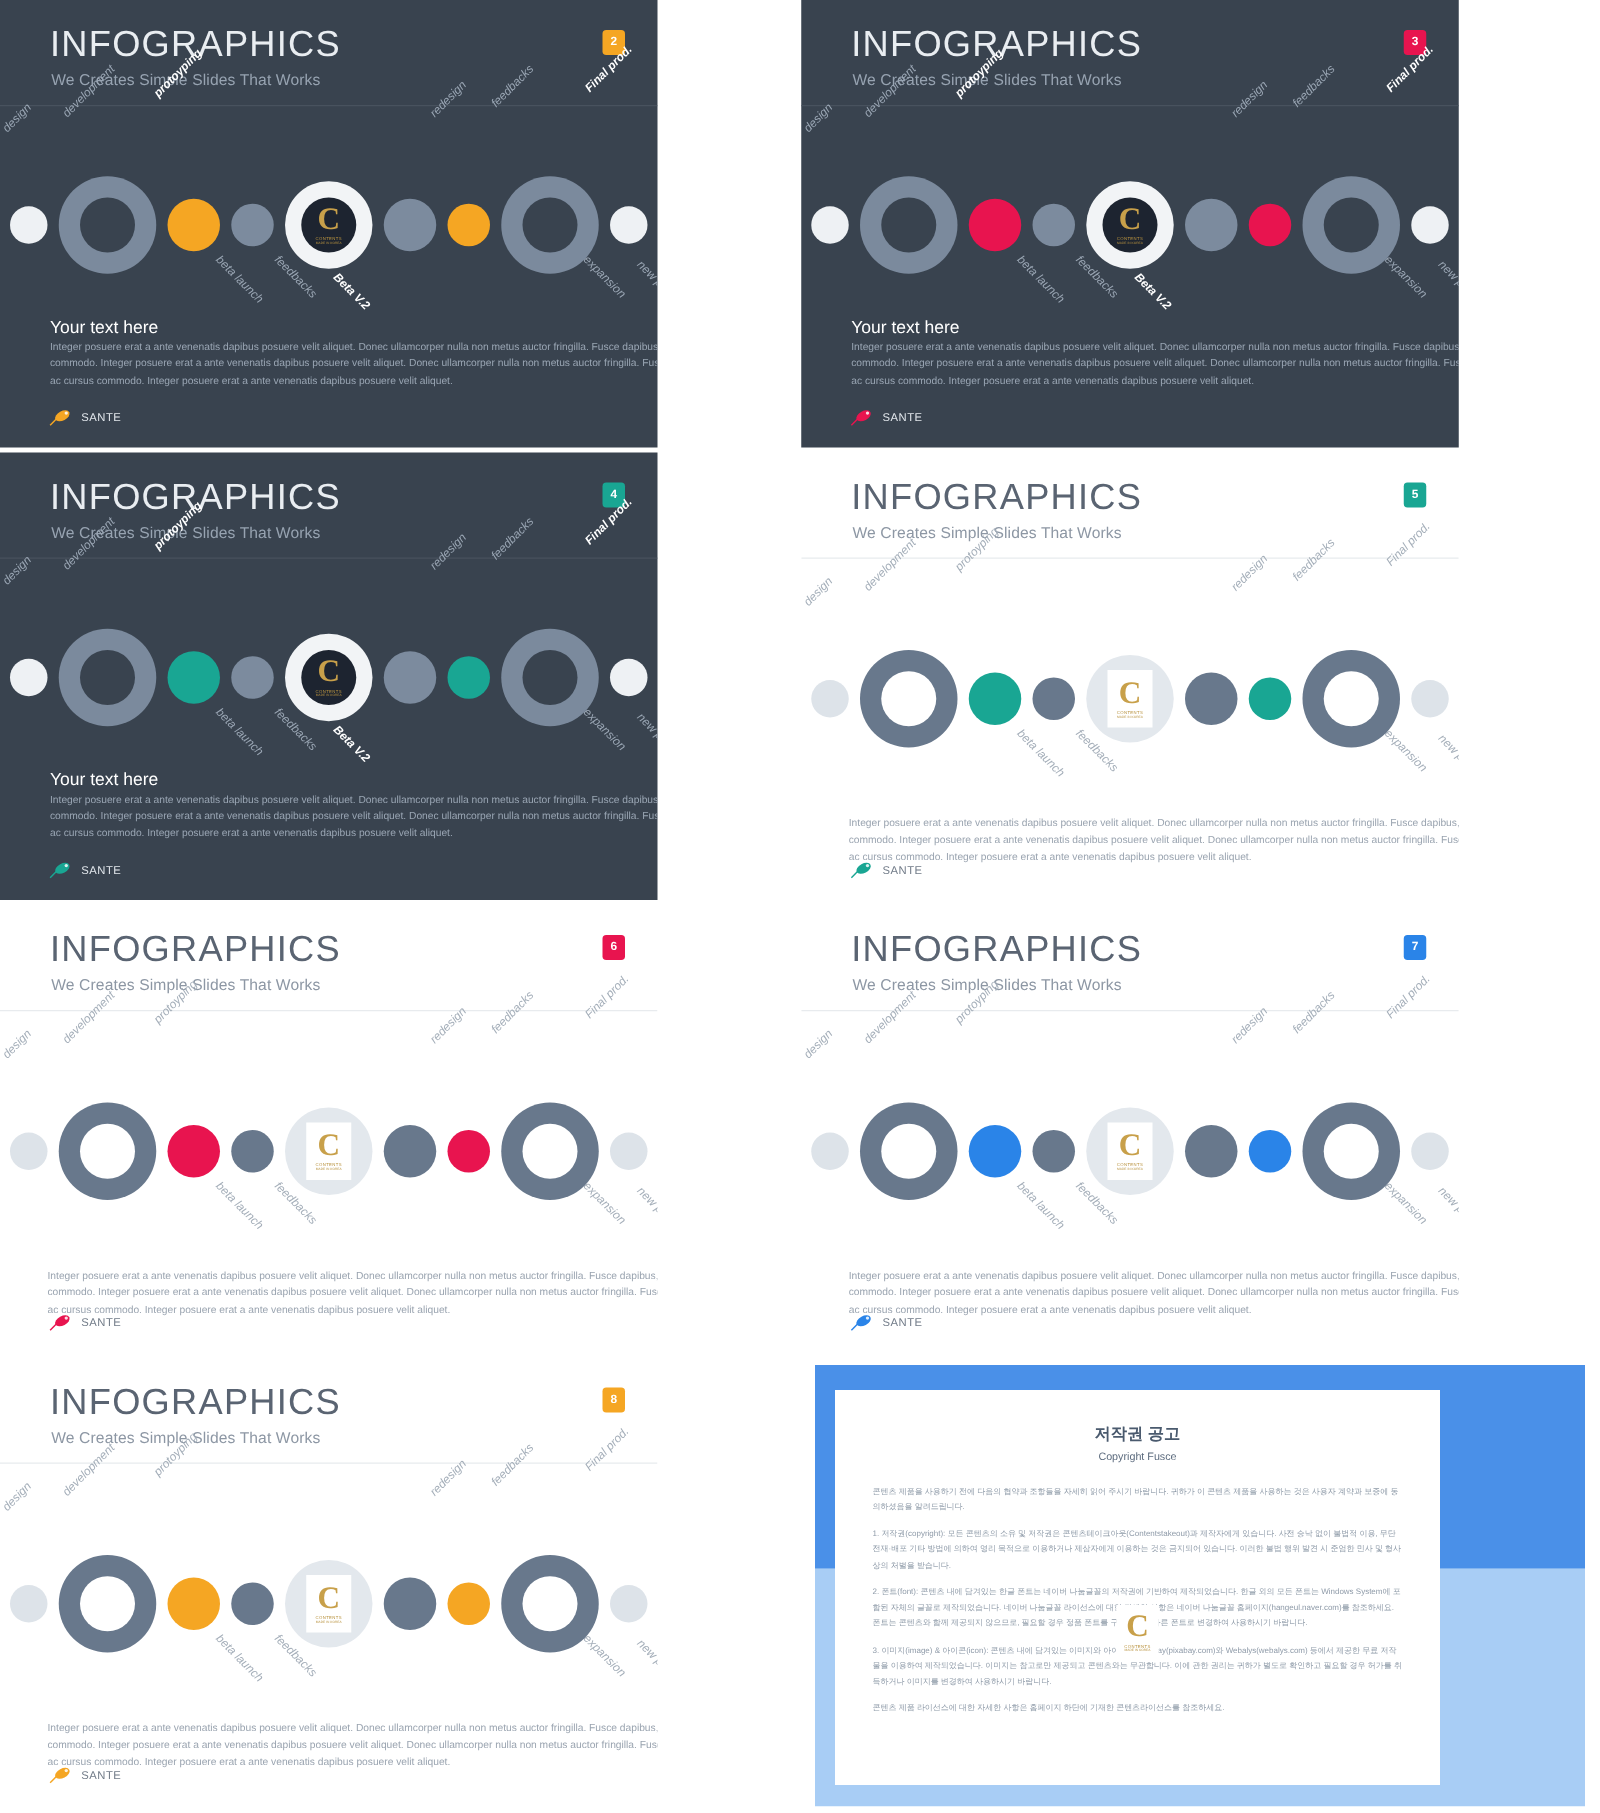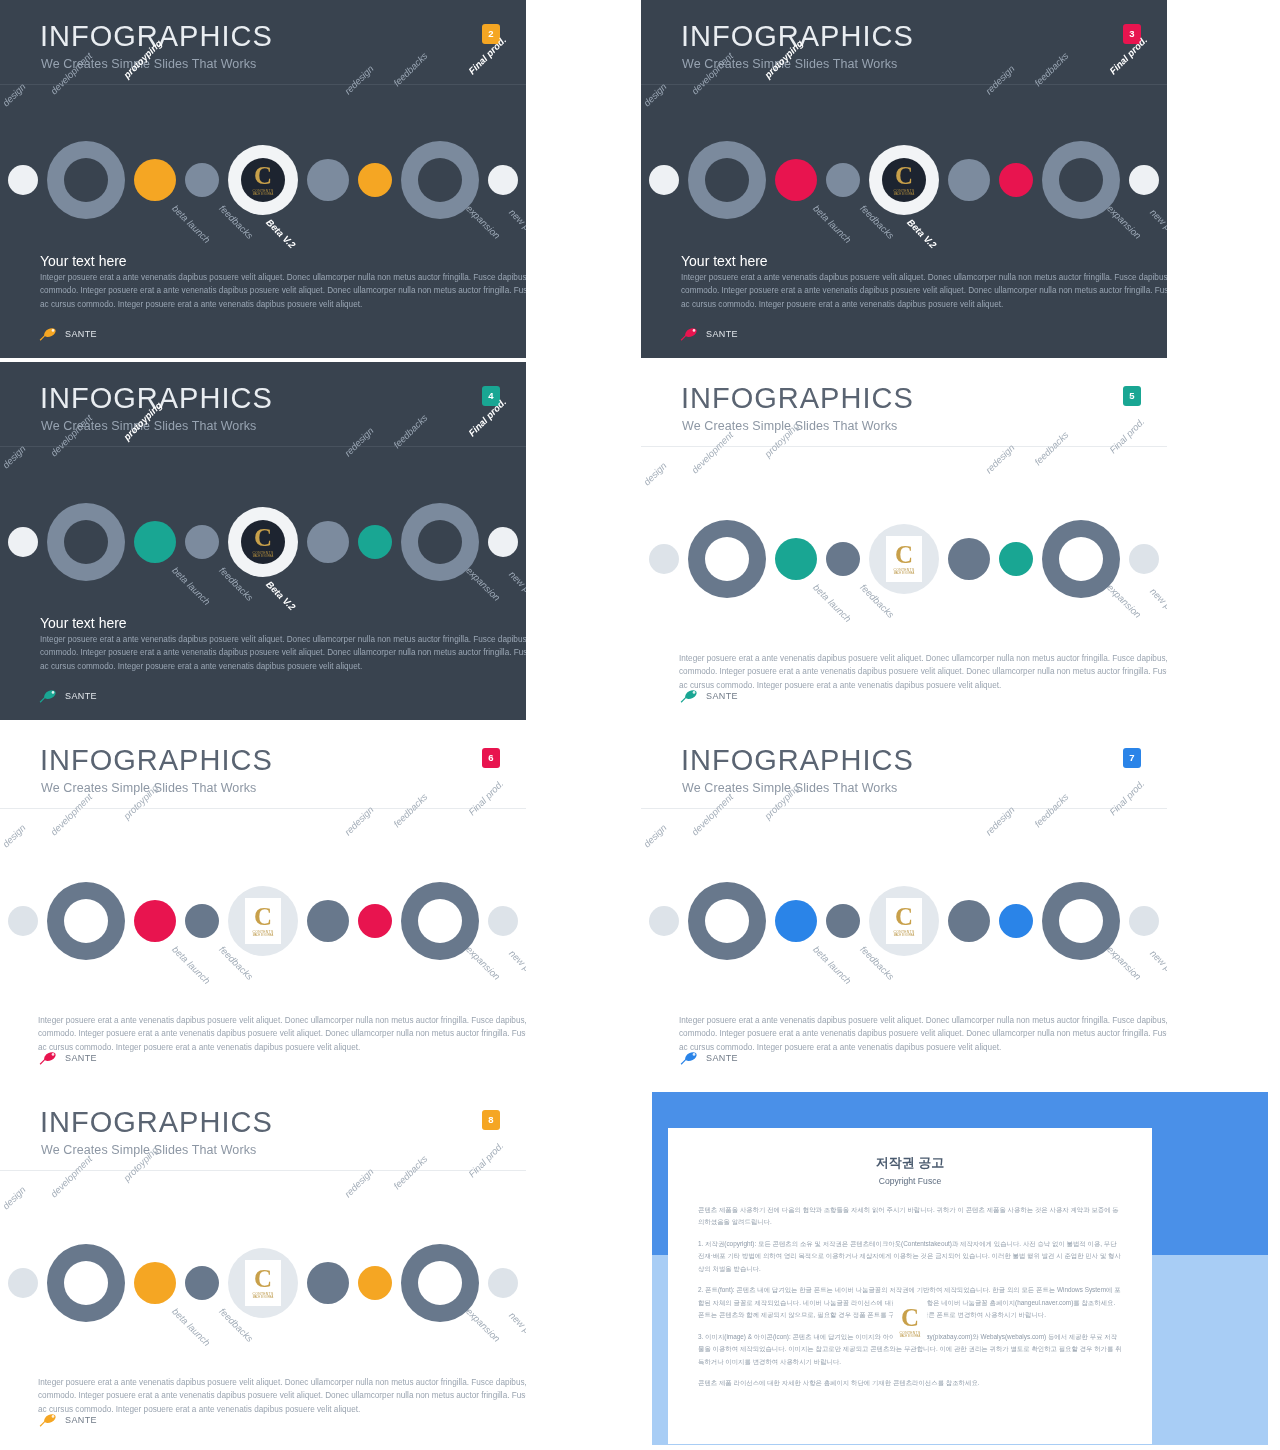--- a/index.html
+++ b/index.html
@@ -126,21 +126,21 @@
   .footer .name { font-size: 9px; letter-spacing: .4px; }
   .dark .footer .name  { color: #e2e7ec; }
   .light .footer .name { color: #717b88; }
   .rocket { width: 22px; height: 16px; display:block; }
 
   
   .cslide { position: absolute; width: 640px; height: 365px; background:#ffffff; }
   .cs-blue-top { position:absolute; left:12px; top:6px; width:616px; height:163px; background:#4a90e8; }
   .cs-blue-bot { position:absolute; left:12px; top:169px; width:616px; height:190px; background:#a8cdf5; }
   .cs-paper {
-    position:absolute; left:28px; top:42px; width:484px; height:316px;
+    position:absolute; left:28px; top:26px; width:484px; height:316px;
     background:#ffffff;
   }
   .cs-h1 { text-align:center; font-size:13px; font-weight:700; color:#4a5a6e; margin-top:26px; }
   .cs-h2 { text-align:center; font-size:8.6px; color:#5c6b7e; margin-top:4px; }
   .cs-body { margin:18px 30px 0 30px; font-size:6.4px; line-height:1.95; color:#8e9aa8; }
   .cs-body p { margin-bottom: 9px; }
   .cs-logo {
     position:absolute; left:50%; top:172px; transform:translateX(-50%);
     width:34px; height:44px; background:#ffffff;
     display:flex; flex-direction:column; align-items:center; justify-content:center;

